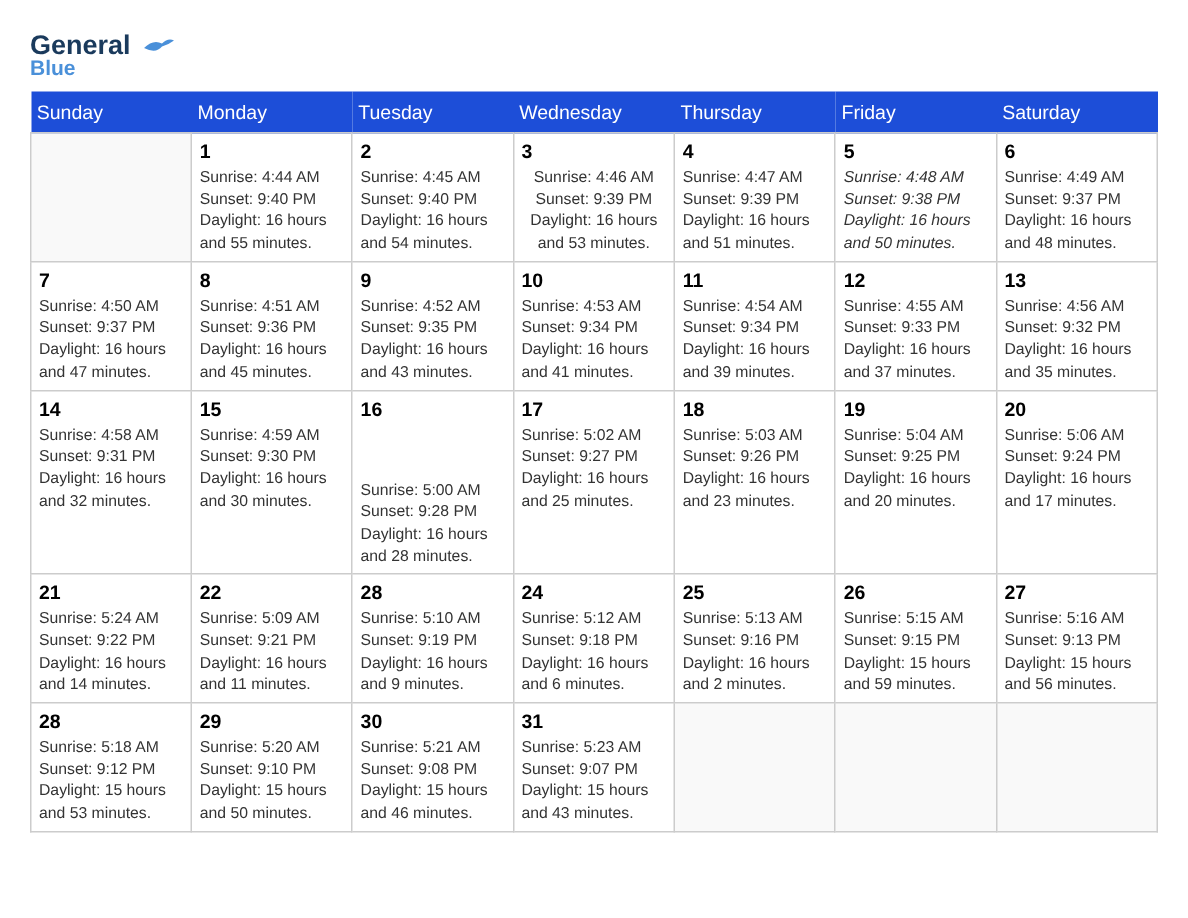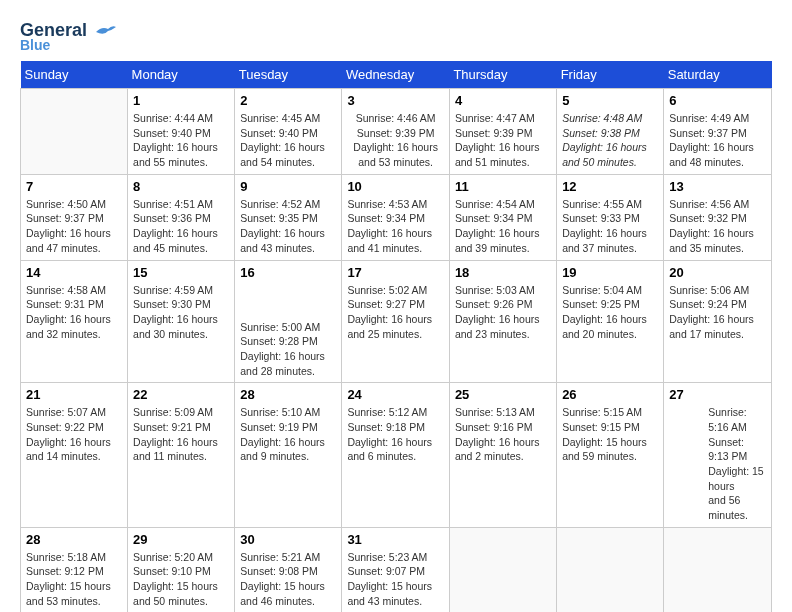--- a/index.html
+++ b/index.html
@@ -248,21 +248,21 @@
           <div class="day-num">20</div>
           <div class="day-info" style="white-space: pre-line;">Sunrise: 5:06 AM
 Sunset: 9:24 PM
 Daylight: 16 hours
 and 17 minutes.</div>
         </td>
       </tr>
       <tr>
         <td>
           <div class="day-num">21</div>
-          <div class="day-info" style="white-space: pre-line;">Sunrise: 5:07 AM
+          <div class="day-info" style="white-space: pre-line;">Sunrise: 5:24 AM
 Sunset: 9:22 PM
 Daylight: 16 hours
 and 14 minutes.</div>
         </td>
         <td>
           <div class="day-num">22</div>
           <div class="day-info" style="white-space: pre-line;">Sunrise: 5:09 AM
 Sunset: 9:21 PM
 Daylight: 16 hours
 and 11 minutes.</div>
@@ -290,21 +290,21 @@
         </td>
         <td>
           <div class="day-num">26</div>
           <div class="day-info" style="white-space: pre-line;">Sunrise: 5:15 AM
 Sunset: 9:15 PM
 Daylight: 15 hours
 and 59 minutes.</div>
         </td>
         <td>
           <div class="day-num">27</div>
-          <div class="day-info" style="white-space: pre-line; margin-left: 39px;">Sunrise: 5:16 AM
+          <div class="day-info" style="white-space: pre-line;">Sunrise: 5:16 AM
 Sunset: 9:13 PM
 Daylight: 15 hours
 and 56 minutes.</div>
         </td>
       </tr>
       <tr>
         <td>
           <div class="day-num">28</div>
           <div class="day-info" style="white-space: pre-line;">Sunrise: 5:18 AM
 Sunset: 9:12 PM

